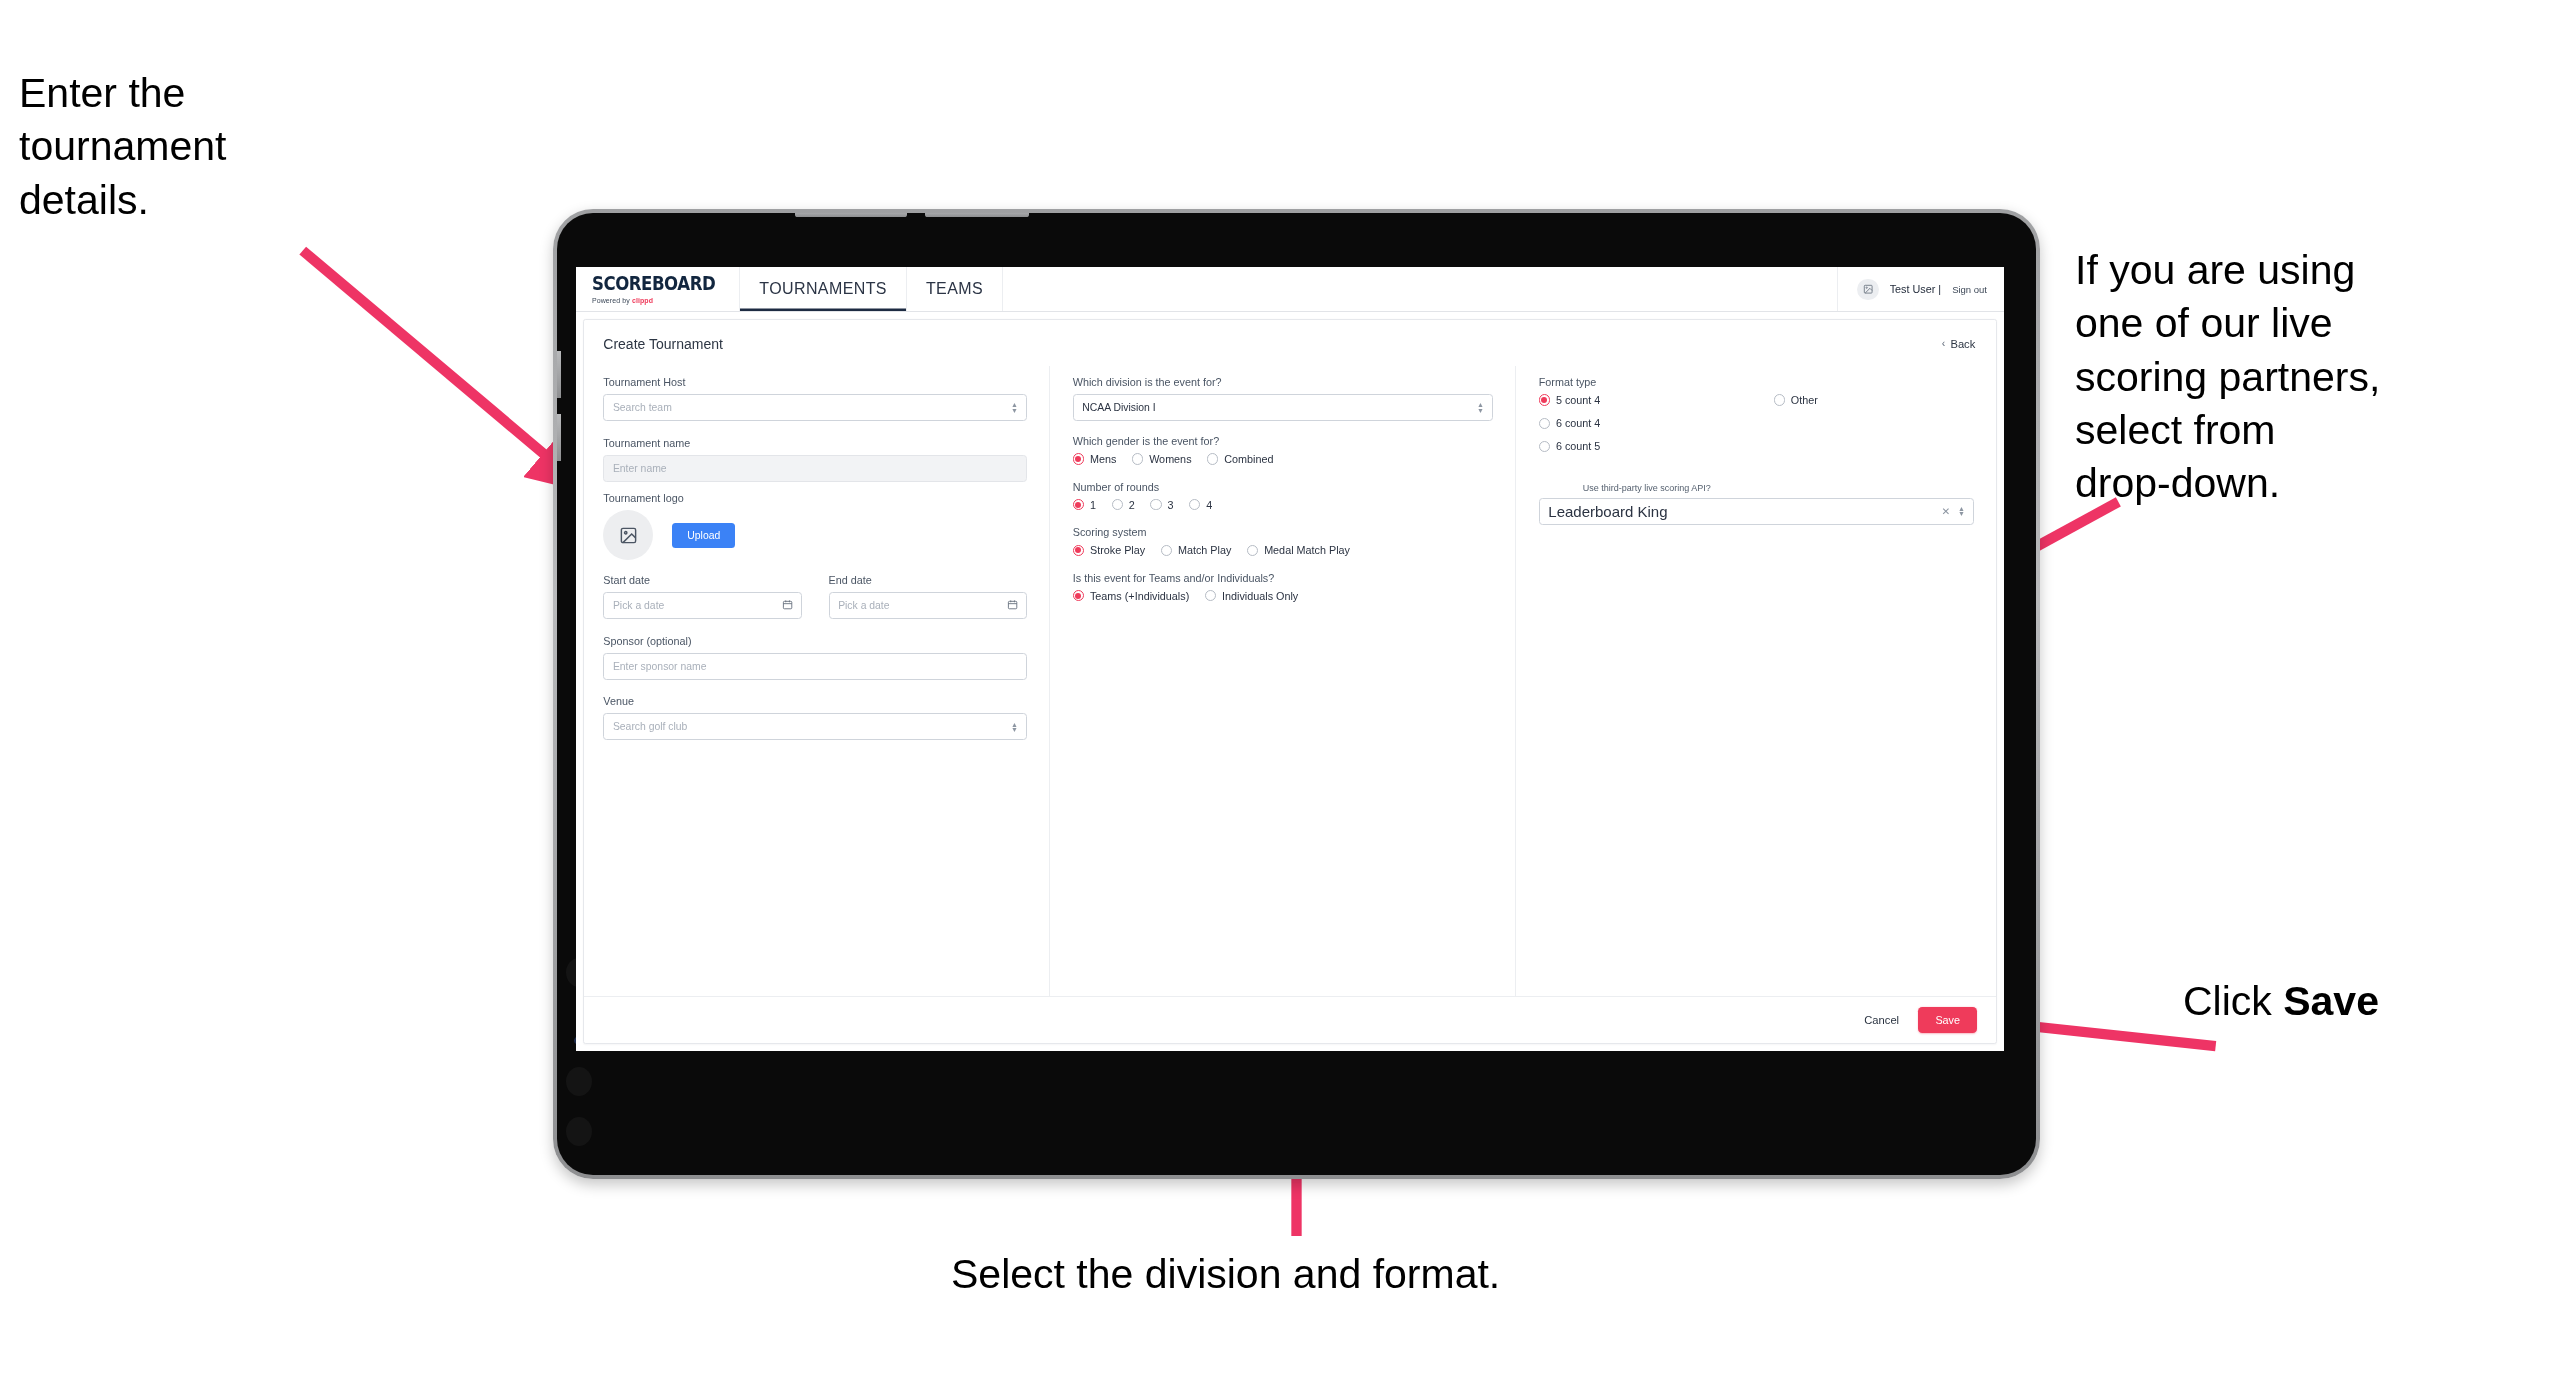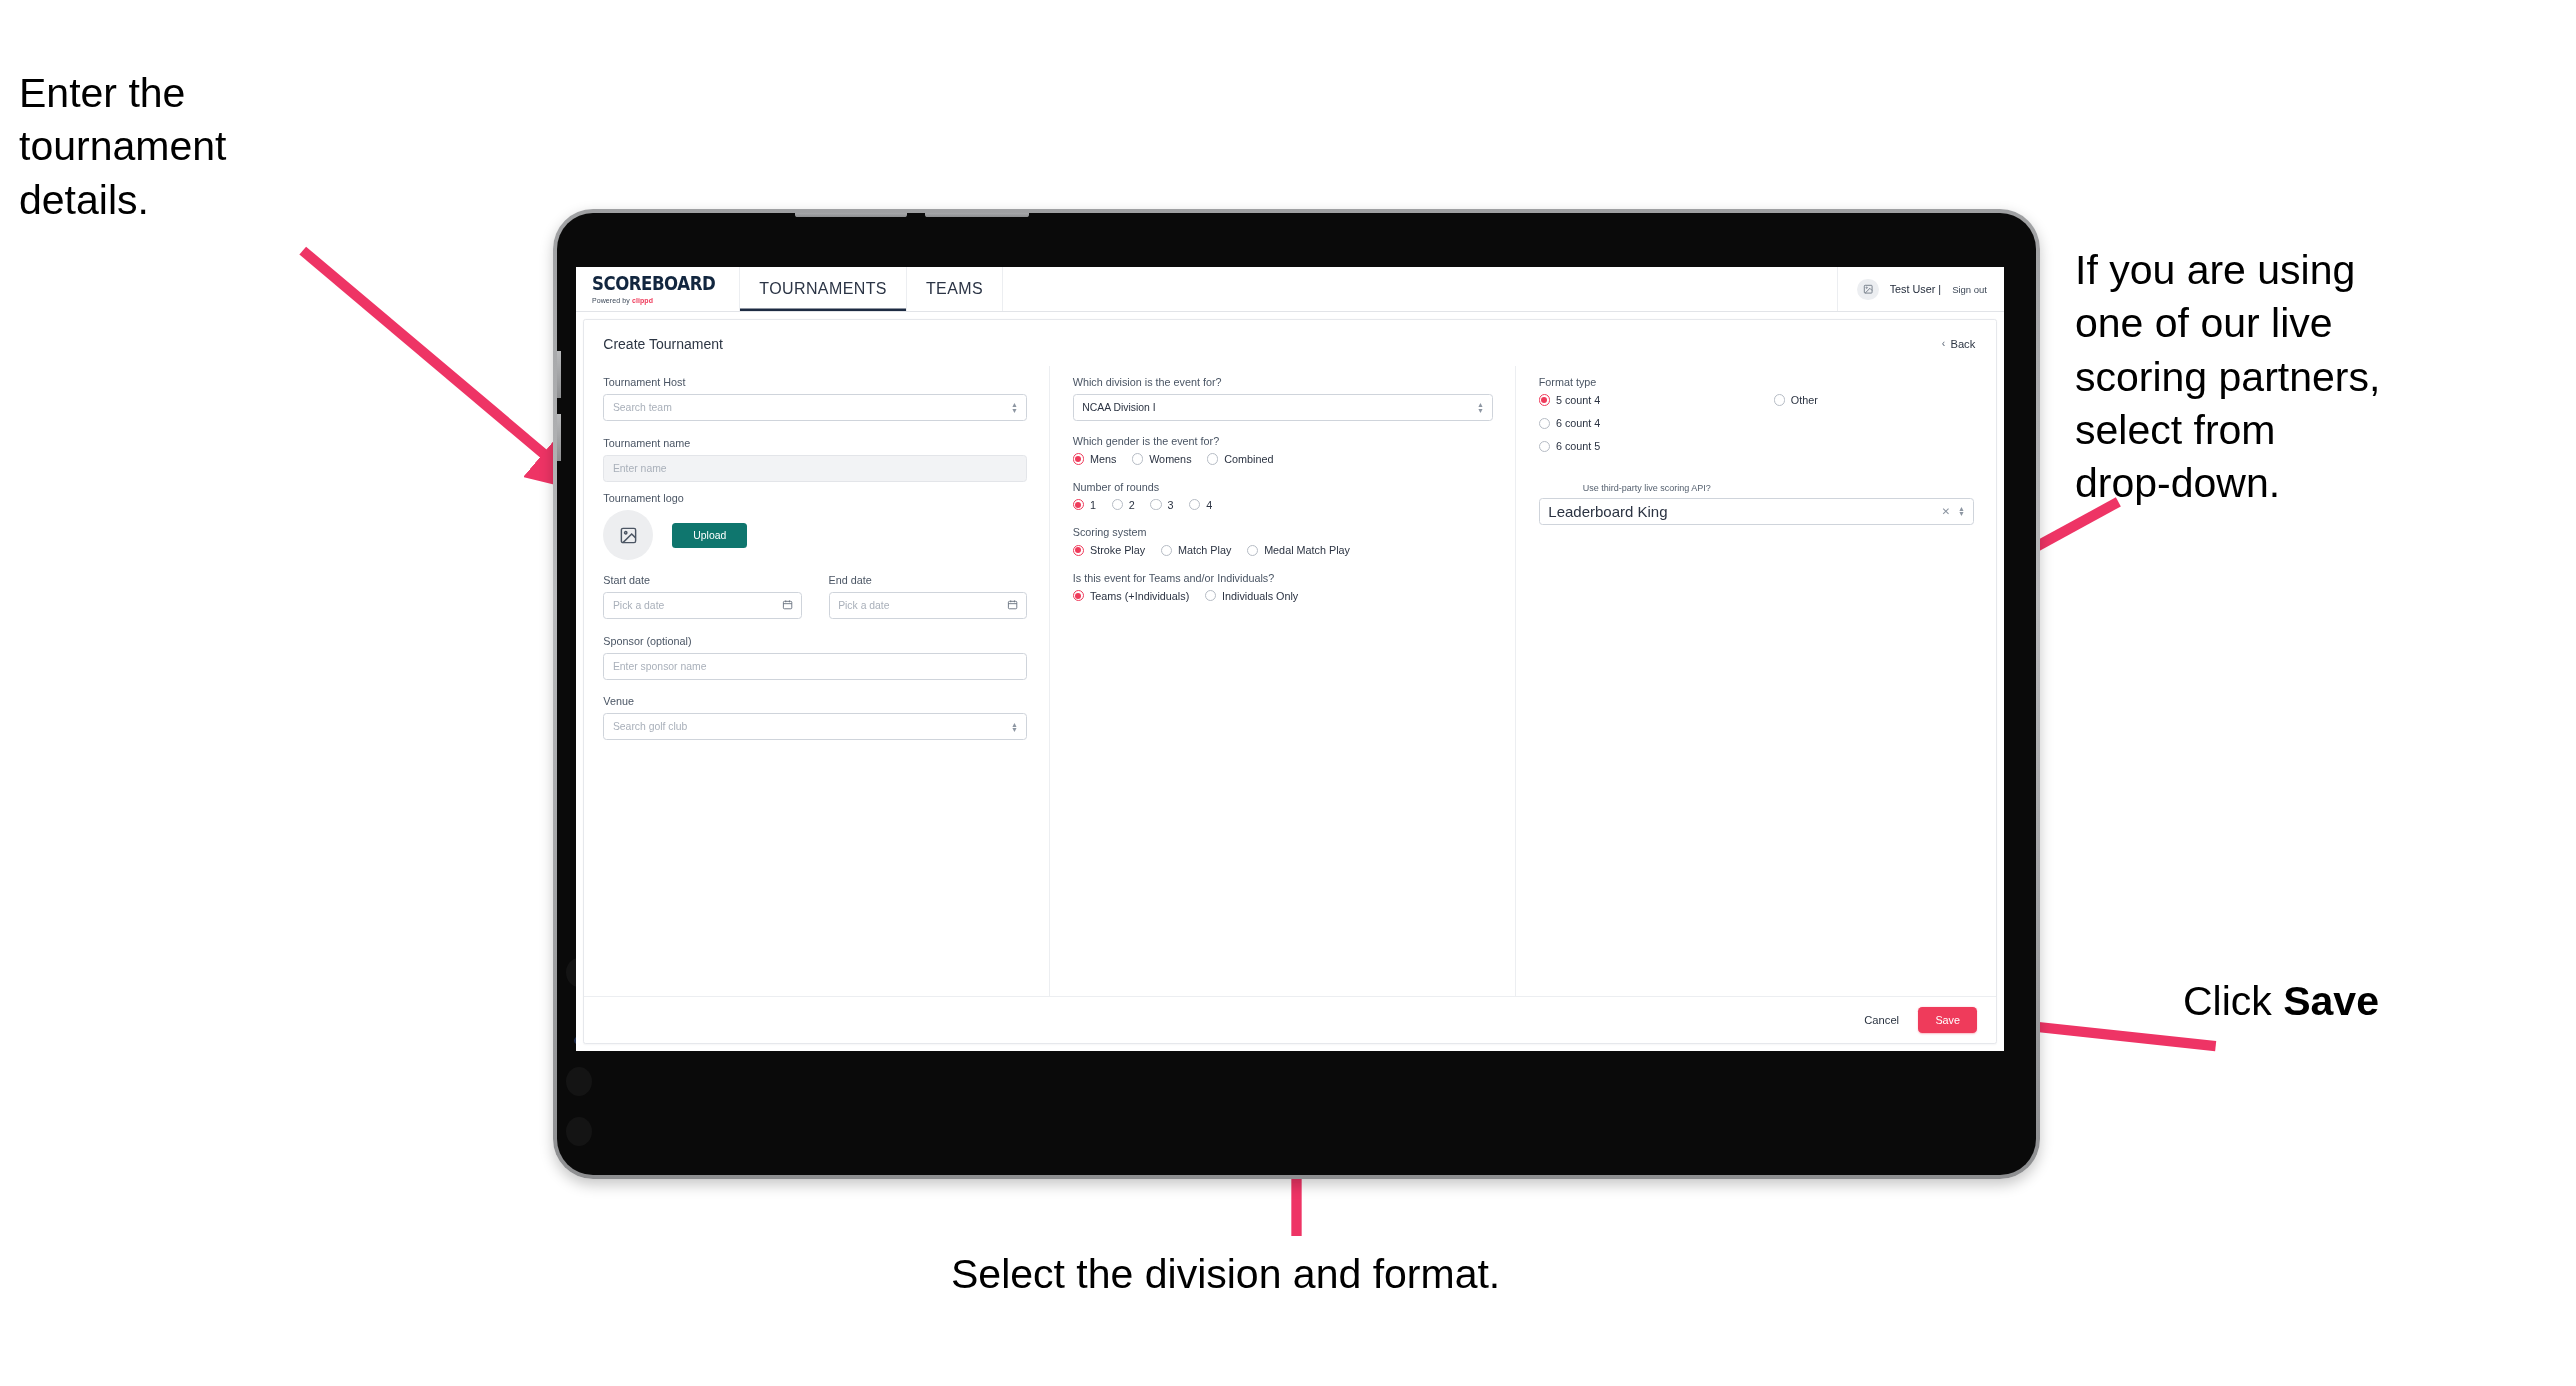--- a/index.html
+++ b/index.html
@@ -174,22 +174,22 @@
   .cal svg { width: 11.2px; height: 11.2px; }
 
   
   #logo-row { display: flex; align-items: center; gap: 19px; margin-top: 2.6px; }
   #logo-circle {
     width: 50px; height: 50px; border-radius: 50%;
     background: #edeef0; display: flex; align-items: center; justify-content: center;
   }
   #logo-circle svg { width: 19px; height: 19px; }
   #upload-btn {
-    background: #0f766e; color: #fff;
-    font-size: 10.4px; padding: 7px 21px; border-radius: 3.5px;
+    background: #3b82f6; color: #fff;
+    font-size: 10.4px; padding: 7px 15px; border-radius: 3.5px;
     cursor: pointer;
   }
 
   
   #date-row { display: flex; gap: 27px; }
   #date-row > div { flex: 1; }
 
   
   .radio-row { display: flex; align-items: center; flex-wrap: wrap; gap: 0 7px; margin-top: 1.7px; }
   .radio-opt { display: flex; align-items: center; gap: 6px; margin-right: 8.6px; cursor: pointer; }

